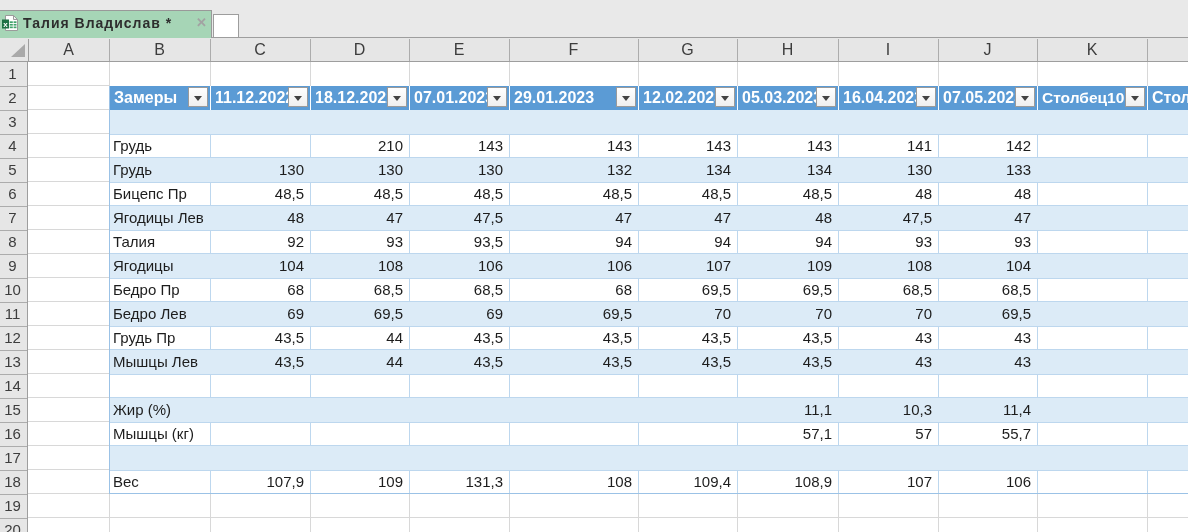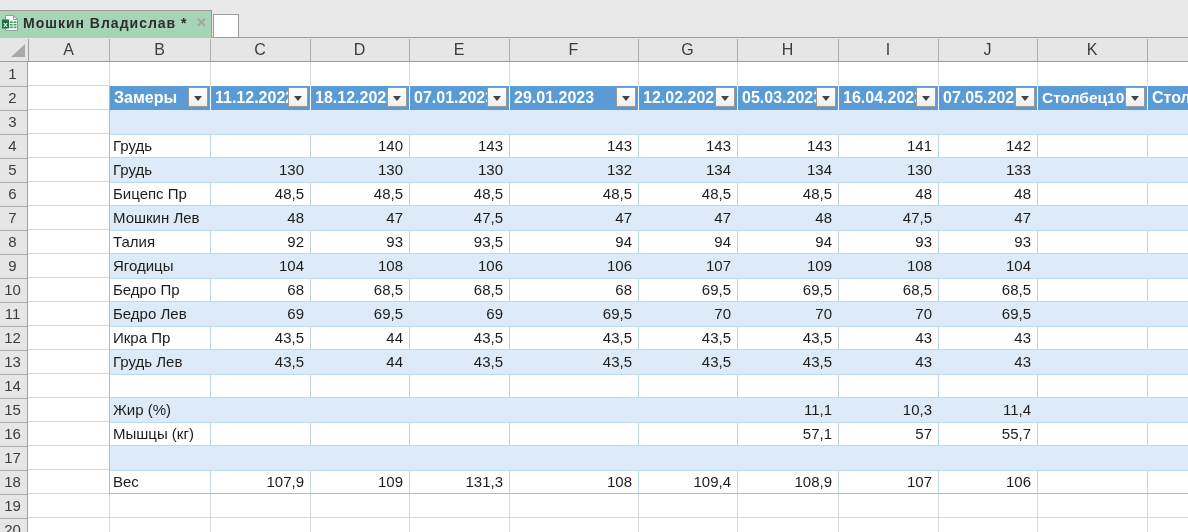--- a/index.html
+++ b/index.html
@@ -24,21 +24,21 @@
       <rect x="8.7" y="9.3" width="3.1" height="1.7"></rect>
       <rect x="12.6" y="9.3" width="2.9" height="1.7"></rect>
 <rect x="8.7" y="11.9" width="3.1" height="1.7"></rect>
       <rect x="12.6" y="11.9" width="2.9" height="1.7"></rect>
 <rect x="8.7" y="14.5" width="3.1" height="1.7"></rect>
       <rect x="12.6" y="14.5" width="2.9" height="1.7"></rect>
     </g>
 <rect x="1" y="7.5" width="7" height="9" fill="#1e7145"></rect>
 <text x="4.5" y="14.7" font-family="Liberation Sans,sans-serif" font-size="8" font-weight="bold" fill="#fff" text-anchor="middle">x</text>
   </svg>
-<span class="c" style="left:23px;top:15px;font:bold 14px 'Liberation Sans',sans-serif;color:#2e2e2e;letter-spacing:1px">Мошкин Владислав *</span>
+<span class="c" style="left:23px;top:15px;font:bold 14px 'Liberation Sans',sans-serif;color:#2e2e2e;letter-spacing:1px">Талия Владислав *</span>
 <span class="c" style="left:196px;top:15px;font:bold 13px 'Liberation Sans',sans-serif;color:#a2a2a2">✕</span>
 <div class="c" style="left:213px;top:14px;width:26px;height:24px;background:#fff;border:1px solid #9d9d9d;box-sizing:border-box"></div>
 <div class="c" style="left:0;top:38px;width:1188px;height:23px;background:#e6e6e6"></div>
 <div class="c" style="left:0;top:61px;width:1188px;height:1px;background:#9e9e9e"></div>
 <div class="c" style="left:11px;top:44px;width:0;height:0;border-left:14px solid transparent;border-bottom:13px solid #a9a9a9"></div>
 <div class="c" style="left:28px;top:39px;width:1px;height:22px;background:#9e9e9e"></div>
 <div class="c" style="left:109px;top:39px;width:1px;height:22px;background:#acacac"></div>
 <div class="c" style="left:210px;top:39px;width:1px;height:22px;background:#acacac"></div>
 <div class="c" style="left:310px;top:39px;width:1px;height:22px;background:#acacac"></div>
 <div class="c" style="left:409px;top:39px;width:1px;height:22px;background:#acacac"></div>
@@ -293,21 +293,21 @@
 <div class="hd" style="left:943px;top:86px;width:72px;font-size:16px">07.05.2023</div>
 <div class="dd" style="left:1015px;top:87px">
     <i></i>
   </div>
 <div class="hd" style="left:1042px;top:86px;width:83px;font-size:15.5px">Столбец10</div>
 <div class="dd" style="left:1125px;top:87px">
     <i></i>
   </div>
 <div class="hd" style="left:1152px;top:86px;width:36px;font-size:16px">Столбец11</div>
 <div class="lb" style="left:113px;top:134px;width:92px;height:24px">Грудь</div>
-<div class="nm" style="left:310px;top:134px;width:93px;height:24px">140</div>
+<div class="nm" style="left:310px;top:134px;width:93px;height:24px">210</div>
 <div class="nm" style="left:409px;top:134px;width:94px;height:24px">143</div>
 <div class="nm" style="left:509px;top:134px;width:123px;height:24px">143</div>
 <div class="nm" style="left:638px;top:134px;width:93px;height:24px">143</div>
 <div class="nm" style="left:737px;top:134px;width:95px;height:24px">143</div>
 <div class="nm" style="left:838px;top:134px;width:94px;height:24px">141</div>
 <div class="nm" style="left:938px;top:134px;width:93px;height:24px">142</div>
 <div class="lb" style="left:113px;top:158px;width:92px;height:28px">Грудь</div>
 <div class="nm" style="left:210px;top:158px;width:94px;height:24px">130</div>
 <div class="nm" style="left:310px;top:158px;width:93px;height:24px">130</div>
 <div class="nm" style="left:409px;top:158px;width:94px;height:24px">130</div>
@@ -318,21 +318,21 @@
 <div class="nm" style="left:938px;top:158px;width:93px;height:24px">133</div>
 <div class="lb" style="left:113px;top:182px;width:92px;height:24px">Бицепс Пр</div>
 <div class="nm" style="left:210px;top:182px;width:94px;height:24px">48,5</div>
 <div class="nm" style="left:310px;top:182px;width:93px;height:24px">48,5</div>
 <div class="nm" style="left:409px;top:182px;width:94px;height:24px">48,5</div>
 <div class="nm" style="left:509px;top:182px;width:123px;height:24px">48,5</div>
 <div class="nm" style="left:638px;top:182px;width:93px;height:24px">48,5</div>
 <div class="nm" style="left:737px;top:182px;width:95px;height:24px">48,5</div>
 <div class="nm" style="left:838px;top:182px;width:94px;height:24px">48</div>
 <div class="nm" style="left:938px;top:182px;width:93px;height:24px">48</div>
-<div class="lb" style="left:113px;top:206px;width:92px;height:24px">Мошкин Лев</div>
+<div class="lb" style="left:113px;top:206px;width:92px;height:24px">Ягодицы Лев</div>
 <div class="nm" style="left:210px;top:206px;width:94px;height:24px">48</div>
 <div class="nm" style="left:310px;top:206px;width:93px;height:24px">47</div>
 <div class="nm" style="left:409px;top:206px;width:94px;height:24px">47,5</div>
 <div class="nm" style="left:509px;top:206px;width:123px;height:24px">47</div>
 <div class="nm" style="left:638px;top:206px;width:93px;height:24px">47</div>
 <div class="nm" style="left:737px;top:206px;width:95px;height:24px">48</div>
 <div class="nm" style="left:838px;top:206px;width:94px;height:24px">47,5</div>
 <div class="nm" style="left:938px;top:206px;width:93px;height:24px">47</div>
 <div class="lb" style="left:113px;top:230px;width:92px;height:24px">Талия</div>
 <div class="nm" style="left:210px;top:230px;width:94px;height:24px">92</div>
@@ -363,30 +363,30 @@
 <div class="nm" style="left:938px;top:278px;width:93px;height:24px">68,5</div>
 <div class="lb" style="left:113px;top:302px;width:92px;height:24px">Бедро Лев</div>
 <div class="nm" style="left:210px;top:302px;width:94px;height:24px">69</div>
 <div class="nm" style="left:310px;top:302px;width:93px;height:24px">69,5</div>
 <div class="nm" style="left:409px;top:302px;width:94px;height:24px">69</div>
 <div class="nm" style="left:509px;top:302px;width:123px;height:24px">69,5</div>
 <div class="nm" style="left:638px;top:302px;width:93px;height:24px">70</div>
 <div class="nm" style="left:737px;top:302px;width:95px;height:24px">70</div>
 <div class="nm" style="left:838px;top:302px;width:94px;height:24px">70</div>
 <div class="nm" style="left:938px;top:302px;width:93px;height:24px">69,5</div>
-<div class="lb" style="left:113px;top:326px;width:92px;height:24px">Икра Пр</div>
+<div class="lb" style="left:113px;top:326px;width:92px;height:24px">Грудь Пр</div>
 <div class="nm" style="left:210px;top:326px;width:94px;height:24px">43,5</div>
 <div class="nm" style="left:310px;top:326px;width:93px;height:24px">44</div>
 <div class="nm" style="left:409px;top:326px;width:94px;height:24px">43,5</div>
 <div class="nm" style="left:509px;top:326px;width:123px;height:24px">43,5</div>
 <div class="nm" style="left:638px;top:326px;width:93px;height:24px">43,5</div>
 <div class="nm" style="left:737px;top:326px;width:95px;height:24px">43,5</div>
 <div class="nm" style="left:838px;top:326px;width:94px;height:24px">43</div>
 <div class="nm" style="left:938px;top:326px;width:93px;height:24px">43</div>
-<div class="lb" style="left:113px;top:350px;width:92px;height:24px">Грудь Лев</div>
+<div class="lb" style="left:113px;top:350px;width:92px;height:24px">Мышцы Лев</div>
 <div class="nm" style="left:210px;top:350px;width:94px;height:24px">43,5</div>
 <div class="nm" style="left:310px;top:350px;width:93px;height:24px">44</div>
 <div class="nm" style="left:409px;top:350px;width:94px;height:24px">43,5</div>
 <div class="nm" style="left:509px;top:350px;width:123px;height:24px">43,5</div>
 <div class="nm" style="left:638px;top:350px;width:93px;height:24px">43,5</div>
 <div class="nm" style="left:737px;top:350px;width:95px;height:24px">43,5</div>
 <div class="nm" style="left:838px;top:350px;width:94px;height:24px">43</div>
 <div class="nm" style="left:938px;top:350px;width:93px;height:24px">43</div>
 <div class="lb" style="left:113px;top:398px;width:92px;height:24px">Жир (%)</div>
 <div class="nm" style="left:737px;top:398px;width:95px;height:24px">11,1</div>

